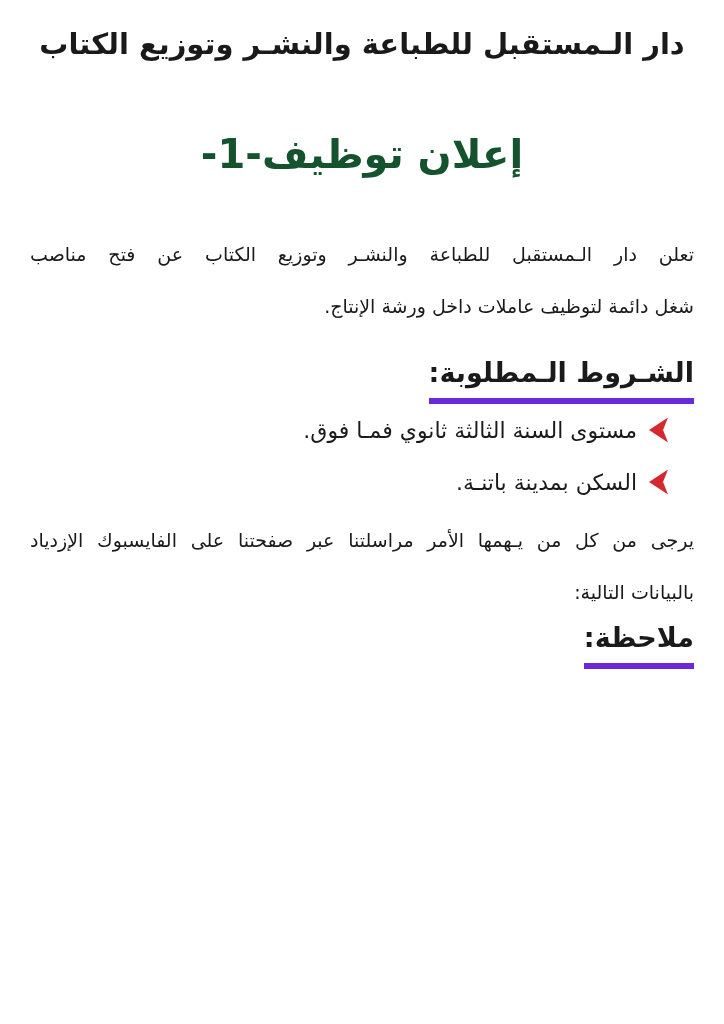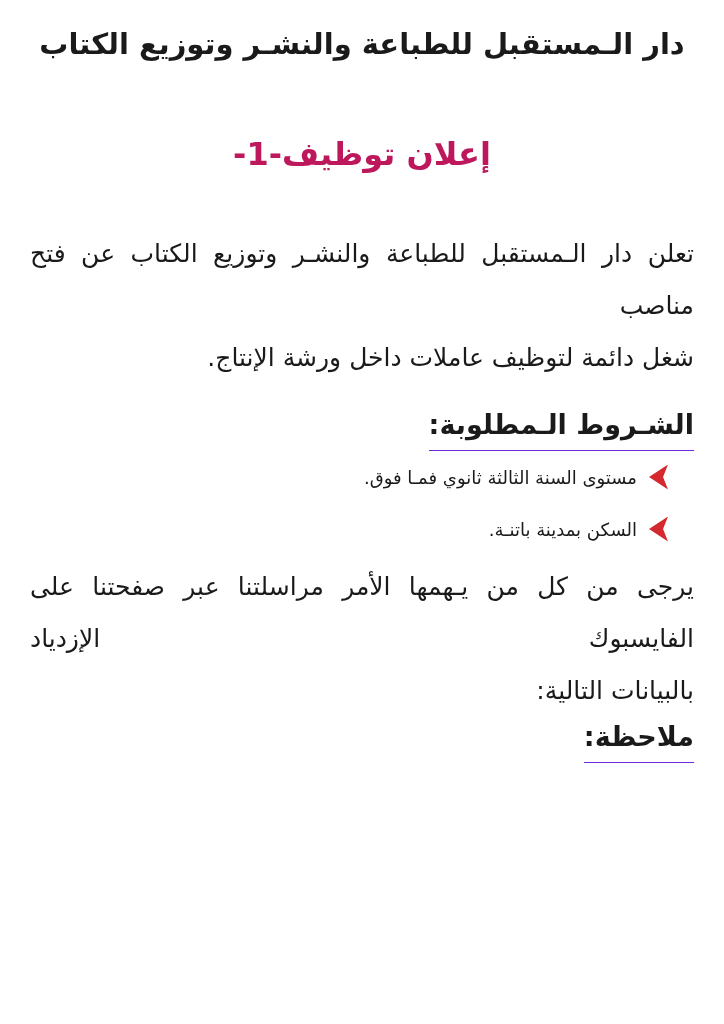--- a/index.html
+++ b/index.html
@@ -28,29 +28,29 @@
   .company-title {
     margin: 0;
     font-size: 29px;
     font-weight: bold;
     line-height: 52px;
     text-align: center;
     color: #1a1a1a;
   }
   .announcement-title {
     margin: 54px 0 0 0;
-    font-size: 32px;
+    font-size: 40px;
     font-weight: bold;
     line-height: 60px;
     text-align: center;
-    color: #be185d;
+    color: #14532d;
   }
 
   
-  .para { margin: 0; font-size: 25px; }
+  .para { margin: 0; font-size: 19px; }
   .para .line {
     display: block;
     line-height: 52px;
     white-space: nowrap;
   }
   .para .line.justify {
     text-align: justify;
     text-align-last: justify;
     white-space: normal;
   }
@@ -58,32 +58,32 @@
   .contact-para { margin-top: 6px; }
 
   
   .section-heading {
     width: fit-content;
     margin: 0;
     font-size: 27px;
     font-weight: bold;
     line-height: 34px;
     padding-bottom: 8px;
-    border-bottom: 1px solid #6d28d9;
+    border-bottom: 6px solid #6d28d9;
     color: #1a1a1a;
   }
   .requirements-heading { margin-top: 24px; }
   .note-heading        { margin-top: 3px; }
 
   
   ul.bullet-list {
     list-style: none;
     margin: 0 26px 0 0;
     padding: 0;
-    font-size: 18px;
+    font-size: 22px;
     text-align: center;
   }
   ul.bullet-list li {
     display: flex;
     align-items: center;
     height: 52px;
     gap: 12px;
   }
   .requirements-list { margin-top: 8px; }
   .data-list        { margin-top: 4px; }

